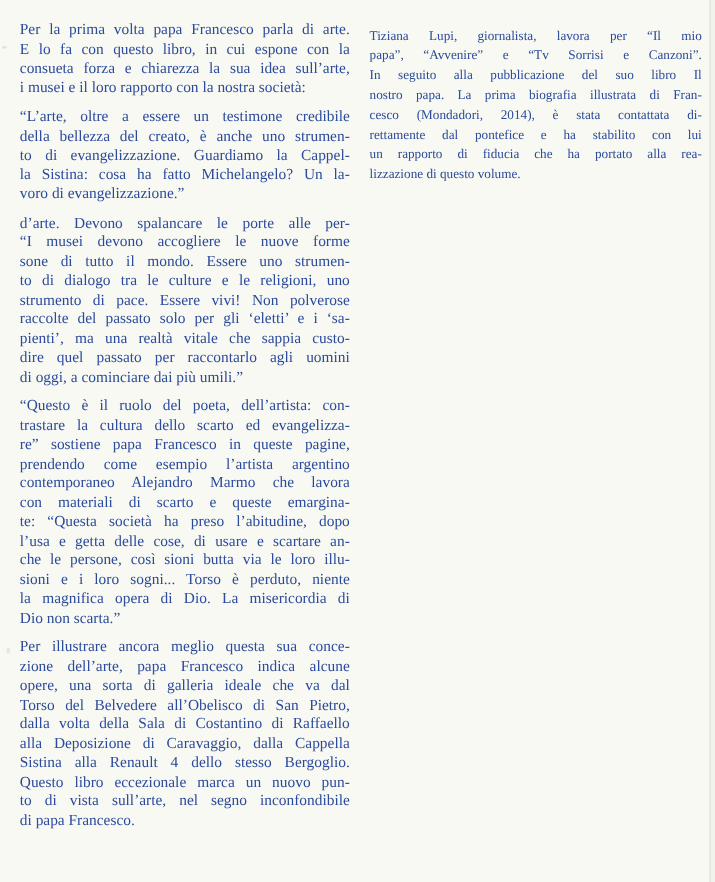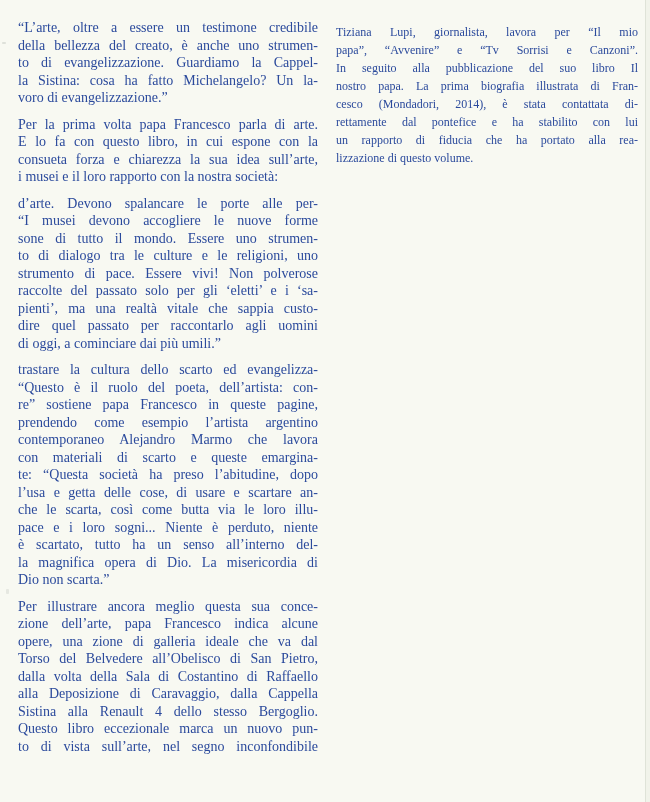--- a/index.html
+++ b/index.html
@@ -87,68 +87,68 @@
     opacity: 0.5;
     border-radius: 1px;
   }
 </style>
 </head>
 <body>
 
 <div class="page">
   <div class="col col-left">
       <div class="para">
+        <div class="line"><span>Per la prima volta papa Francesco parla di arte.</span></div>
+        <div class="line"><span>E lo fa con questo libro, in cui espone con la</span></div>
+        <div class="line"><span>consueta forza e chiarezza la sua idea sull’arte,</span></div>
+        <div class="line last"><span>i musei e il loro rapporto con la nostra società:</span></div>
+      </div>
+      <div class="para">
         <div class="line"><span>“L’arte, oltre a essere un testimone credibile</span></div>
         <div class="line"><span>della bellezza del creato, è anche uno strumen-</span></div>
         <div class="line"><span>to di evangelizzazione. Guardiamo la Cappel-</span></div>
         <div class="line"><span>la Sistina: cosa ha fatto Michelangelo? Un la-</span></div>
         <div class="line last"><span>voro di evangelizzazione.”</span></div>
-      </div>
-      <div class="para">
-        <div class="line"><span>Per la prima volta papa Francesco parla di arte.</span></div>
-        <div class="line"><span>E lo fa con questo libro, in cui espone con la</span></div>
-        <div class="line"><span>consueta forza e chiarezza la sua idea sull’arte,</span></div>
-        <div class="line last"><span>i musei e il loro rapporto con la nostra società:</span></div>
       </div>
       <div class="para">
         <div class="line"><span>d’arte. Devono spalancare le porte alle per-</span></div>
         <div class="line"><span>“I musei devono accogliere le nuove forme</span></div>
         <div class="line"><span>sone di tutto il mondo. Essere uno strumen-</span></div>
         <div class="line"><span>to di dialogo tra le culture e le religioni, uno</span></div>
         <div class="line"><span>strumento di pace. Essere vivi! Non polverose</span></div>
         <div class="line"><span>raccolte del passato solo per gli ‘eletti’ e i ‘sa-</span></div>
         <div class="line"><span>pienti’, ma una realtà vitale che sappia custo-</span></div>
         <div class="line"><span>dire quel passato per raccontarlo agli uomini</span></div>
         <div class="line last"><span>di oggi, a cominciare dai più umili.”</span></div>
       </div>
       <div class="para">
+        <div class="line"><span>“Questo è il ruolo del poeta, dell’artista: con-</span></div>
         <div class="line"><span>trastare la cultura dello scarto ed evangelizza-</span></div>
-        <div class="line"><span>“Questo è il ruolo del poeta, dell’artista: con-</span></div>
         <div class="line"><span>re” sostiene papa Francesco in queste pagine,</span></div>
         <div class="line"><span>prendendo come esempio l’artista argentino</span></div>
         <div class="line"><span>contemporaneo Alejandro Marmo che lavora</span></div>
         <div class="line"><span>con materiali di scarto e queste emargina-</span></div>
         <div class="line"><span>te: “Questa società ha preso l’abitudine, dopo</span></div>
         <div class="line"><span>l’usa e getta delle cose, di usare e scartare an-</span></div>
-        <div class="line"><span>che le scarta, così come butta via le loro illu-</span></div>
-        <div class="line"><span>pace e i loro sogni... Niente è perduto, niente</span></div>
-        <div class="line"><span>è scartato, tutto ha un senso all’interno del-</span></div>
+        <div class="line"><span>che le persone, così sioni butta via le loro illu-</span></div>
+        <div class="line"><span>sioni e i loro sogni... Torso è perduto, niente</span></div>
         <div class="line"><span>la magnifica opera di Dio. La misericordia di</span></div>
         <div class="line last"><span>Dio non scarta.”</span></div>
       </div>
       <div class="para">
         <div class="line"><span>Per illustrare ancora meglio questa sua conce-</span></div>
         <div class="line"><span>zione dell’arte, papa Francesco indica alcune</span></div>
-        <div class="line"><span>opere, una zione di galleria ideale che va dal</span></div>
+        <div class="line"><span>opere, una sorta di galleria ideale che va dal</span></div>
         <div class="line"><span class="it">Torso del Belvedere</span><span> all’Obelisco di San Pietro,</span></div>
         <div class="line"><span>dalla volta della Sala di Costantino di Raffaello</span></div>
         <div class="line"><span>alla </span><span class="it">Deposizione</span><span> di Caravaggio, dalla Cappella</span></div>
         <div class="line"><span>Sistina alla Renault 4 dello stesso Bergoglio.</span></div>
         <div class="line"><span>Questo libro eccezionale marca un nuovo pun-</span></div>
         <div class="line"><span>to di vista sull’arte, nel segno inconfondibile</span></div>
+        <div class="line last"><span>di papa Francesco.</span></div>
       </div>
     </div>
   <div class="col col-right">
       <div class="para">
         <div class="line"><span>Tiziana Lupi, giornalista, lavora per “Il mio</span></div>
         <div class="line"><span>papa”, “Avvenire” e “Tv Sorrisi e Canzoni”.</span></div>
         <div class="line"><span>In seguito alla pubblicazione del suo libro </span><span class="it">Il</span></div>
         <div class="line"><span class="it">nostro papa. La prima biografia illustrata di Fran-</span></div>
         <div class="line"><span class="it">cesco</span><span> (Mondadori, 2014), è stata contattata di-</span></div>
         <div class="line"><span>rettamente dal pontefice e ha stabilito con lui</span></div>

